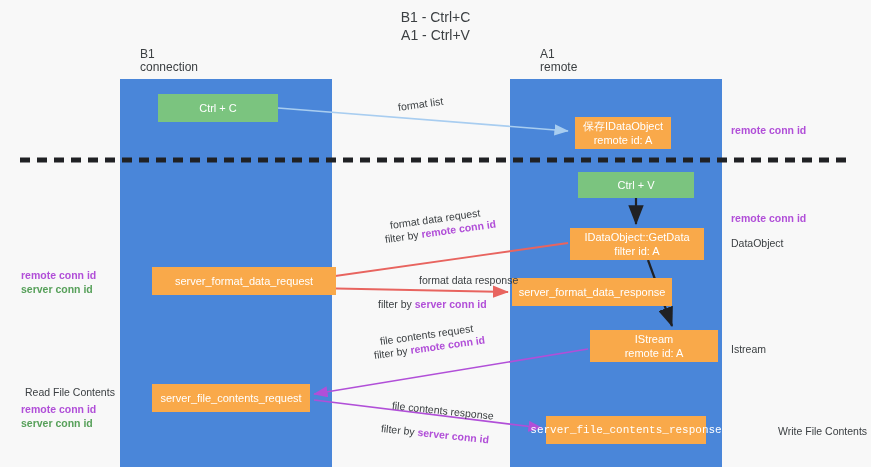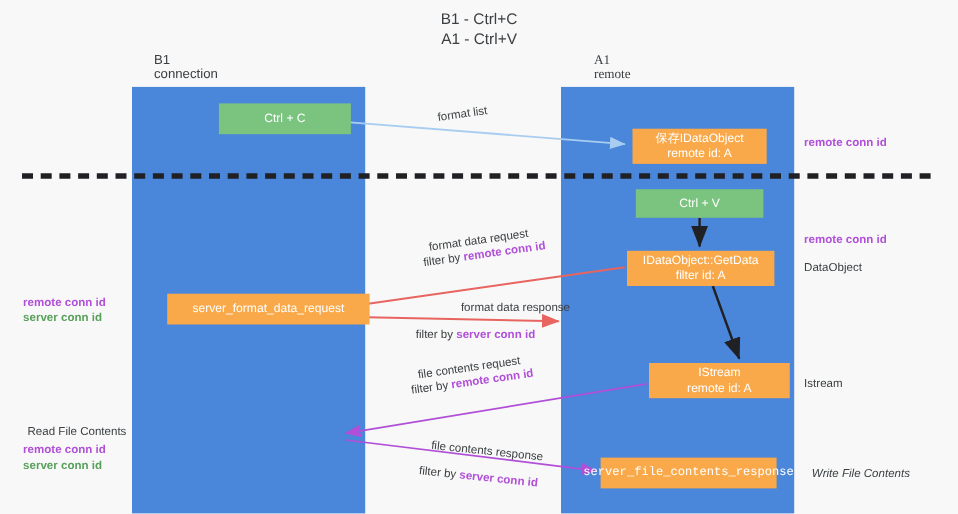--- a/index.html
+++ b/index.html
@@ -40,21 +40,21 @@
 
   
   .col-head {
     font-size: 12px;
     color: #3c4043;
     text-align: left;
     line-height: 13px;
     white-space: pre-line;
   }
   #col-head-b1 { left: 140px; top: 48px; width: 180px; }
-  #col-head-a1 { left: 540px; top: 48px; width: 180px; font-family: Liberation Serif, serif; }
+  #col-head-a1 { left: 540px; top: 48px; width: 180px; }
 
   
   .lane {
     background: #4a86d9;
   }
   #lane-b1 { left: 120px; top: 79px; width: 212px; height: 388px; }
   #lane-a1 { left: 510px; top: 79px; width: 212px; height: 388px; }
 
   
   .node {
@@ -66,22 +66,22 @@
     color: #ffffff;
     font-size: 11px;
     line-height: 14px;
     text-align: center;
     white-space: pre-line;
     padding: 2px 4px;
   }
   .node.green  { background: #7bc47f; }
   .node.orange { background: #f9a94a; }
 
-  #node-ctrl-c           { left: 158px; top: 94px;  width: 120px; height: 28px; margin-left: 41px; }
-  #node-save-idataobject { left: 575px; top: 117px; width: 122px; height: 32px; }
+  #node-ctrl-c           { left: 158px; top: 94px;  width: 120px; height: 28px; }
+  #node-save-idataobject { left: 575px; top: 117px; width: 96px; height: 32px; }
   #node-ctrl-v           { left: 578px; top: 172px; width: 116px; height: 26px; }
   #node-getdata          { left: 570px; top: 228px; width: 134px; height: 32px; }
   #node-srv-fmt-req      { left: 152px; top: 267px; width: 184px; height: 28px; }
   #node-srv-fmt-resp     { left: 512px; top: 278px; width: 160px; height: 28px; }
   #node-istream          { left: 590px; top: 330px; width: 128px; height: 32px; }
   #node-srv-file-req     { left: 152px; top: 384px; width: 158px; height: 28px; }
   #node-srv-file-resp    { left: 546px; top: 416px; width: 160px; height: 28px; font-family: Liberation Mono, monospace; }
 
   
   .edge-label {
@@ -118,21 +118,21 @@
   #note-l-remote-conn  { left: 21px;  top: 268px; }
   #note-l-server-conn  { left: 21px;  top: 282px; }
   #note-l-read-file    { left: 25px;  top: 385px; }
   #note-l-remote-conn2 { left: 21px;  top: 402px; }
   #note-l-server-conn2 { left: 21px;  top: 416px; }
 
   #note-r-remote-conn  { left: 731px; top: 123px; }
   #note-r-remote-conn2 { left: 731px; top: 211px; }
   #note-r-dataobject   { left: 731px; top: 236px; }
   #note-r-istream      { left: 731px; top: 342px; }
-  #note-r-writefile    { left: 738px; top: 424px; font-style: italic; }
+  #note-r-writefile    { left: 778px; top: 424px; }
 </style>
 </head>
 <body>
 
 <div id="canvas">
 
   <div class="abs title">B1 - Ctrl+C
 A1 - Ctrl+V</div>
 
   <div class="abs col-head" id="col-head-b1">B1
@@ -181,24 +181,26 @@
   <div class="abs node orange" id="node-save-idataobject">保存IDataObject
 remote id: A</div>
 
   <div class="abs node green" id="node-ctrl-v">Ctrl + V</div>
 
   <div class="abs node orange" id="node-getdata">IDataObject::GetData
 filter id: A</div>
 
   <div class="abs node orange" id="node-srv-fmt-req">server_format_data_request</div>
 
+  <div class="abs node orange" id="node-srv-fmt-resp">server_format_data_response</div>
 
   <div class="abs node orange" id="node-istream">IStream
 remote id: A</div>
 
+  <div class="abs node orange" id="node-srv-file-req">server_file_contents_request</div>
 
   <div class="abs node orange" id="node-srv-file-resp">server_file_contents_response</div>
 
   <div class="abs edge-label rot-up" id="lbl-format-list">format list</div>
 
   <div class="abs edge-label rot-up" id="lbl-fmt-req">format data request</div>
   <div class="abs edge-label rot-up" id="lbl-fmt-req-f"><span>filter by </span><span class="mag">remote conn id</span></div>
 
   <div class="abs edge-label" id="lbl-fmt-resp">format data response</div>
   <div class="abs edge-label" id="lbl-fmt-resp-f"><span>filter by </span><span class="mag">server conn id</span></div>

